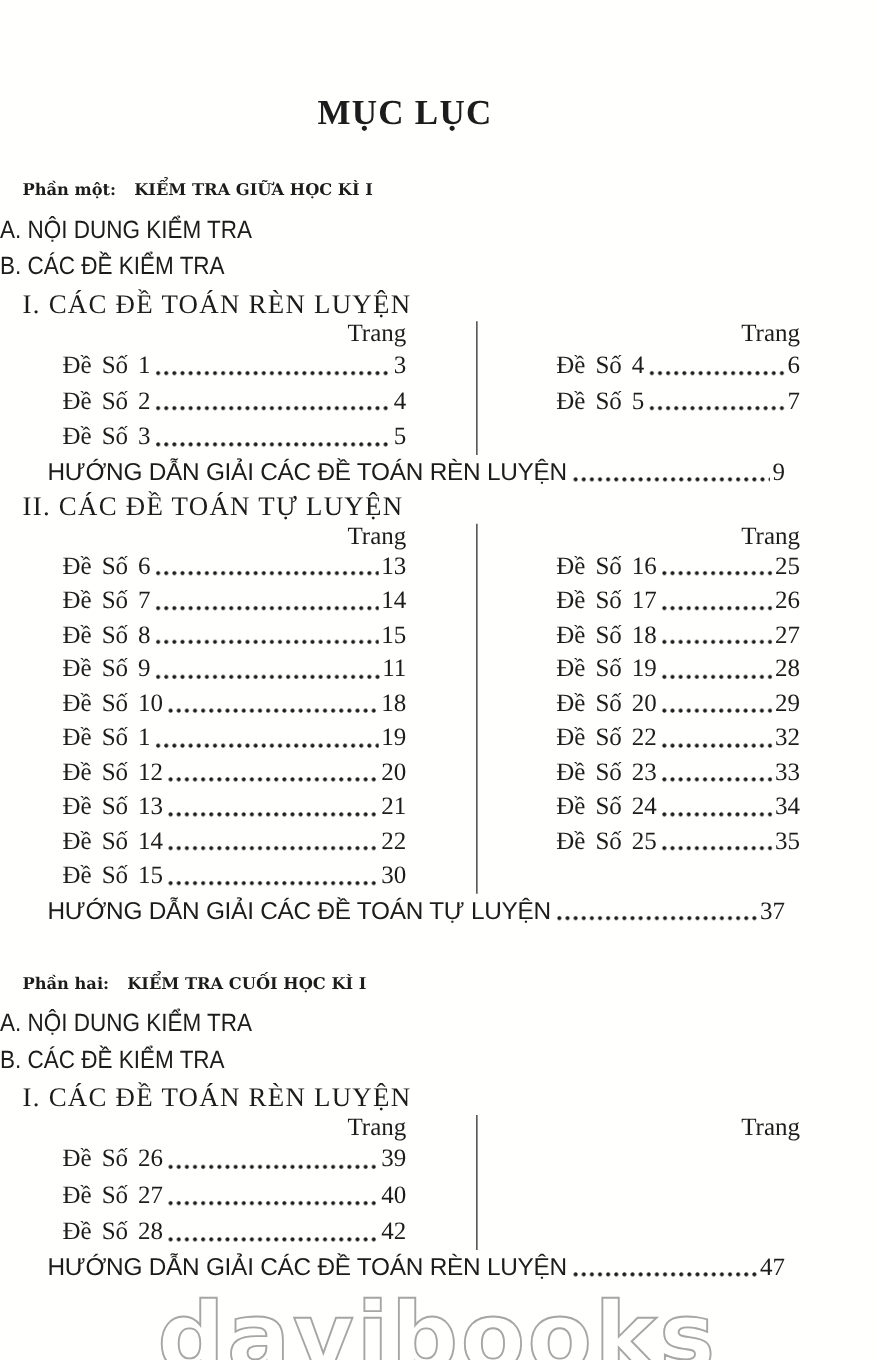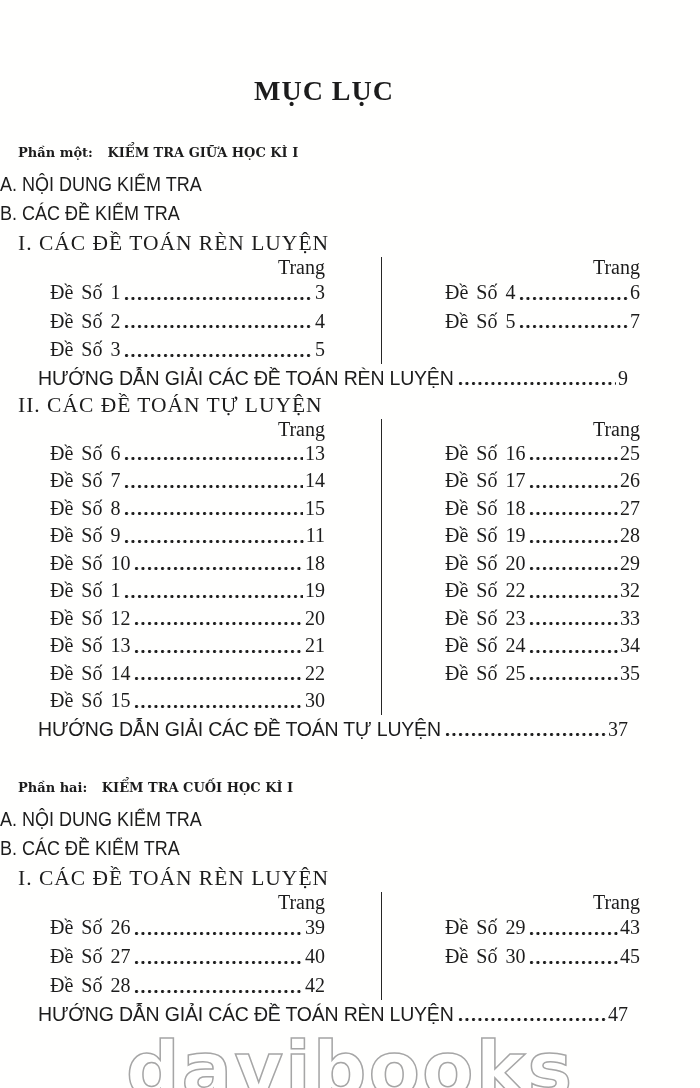--- a/index.html
+++ b/index.html
@@ -315,34 +315,20 @@
           <div class="toc-row">
             <span class="lbl">Đề Số 28</span>
             <span class="dots"></span>
             <span class="pg">42</span>
           </div>
         </div>
     </div>
     <div class="col-div"></div>
     <div class="col-right">
       <div class="trang">Trang</div>
-      <div>
-
-          <div class="toc-row">
-            <span class="lbl">Đề Số 29</span>
-            <span class="dots"></span>
-            <span class="pg">43</span>
-          </div>
-
-          <div class="toc-row">
-            <span class="lbl">Đề Số 30</span>
-            <span class="dots"></span>
-            <span class="pg">45</span>
-          </div>
-        </div>
     </div>
   </div>
 
   <div class="hd-row">
     <span class="hd-lbl">HƯỚNG DẪN GIẢI CÁC ĐỀ TOÁN RÈN LUYỆN</span>
     <span class="dots"></span>
     <span class="pg">47</span>
   </div>
 
   <div class="watermark">

